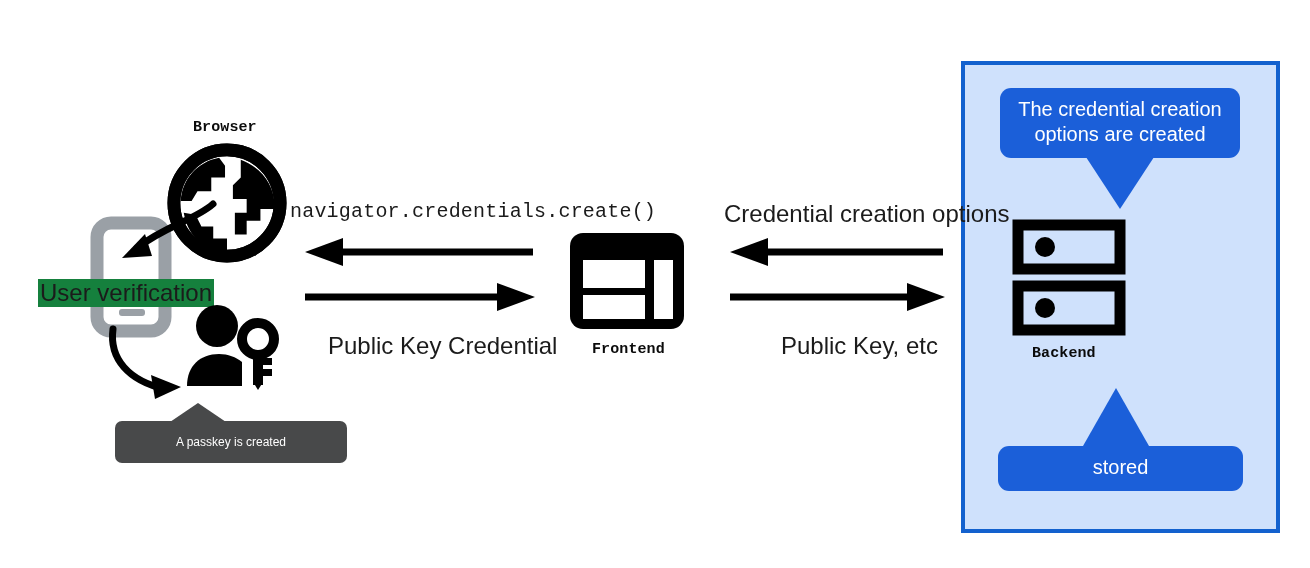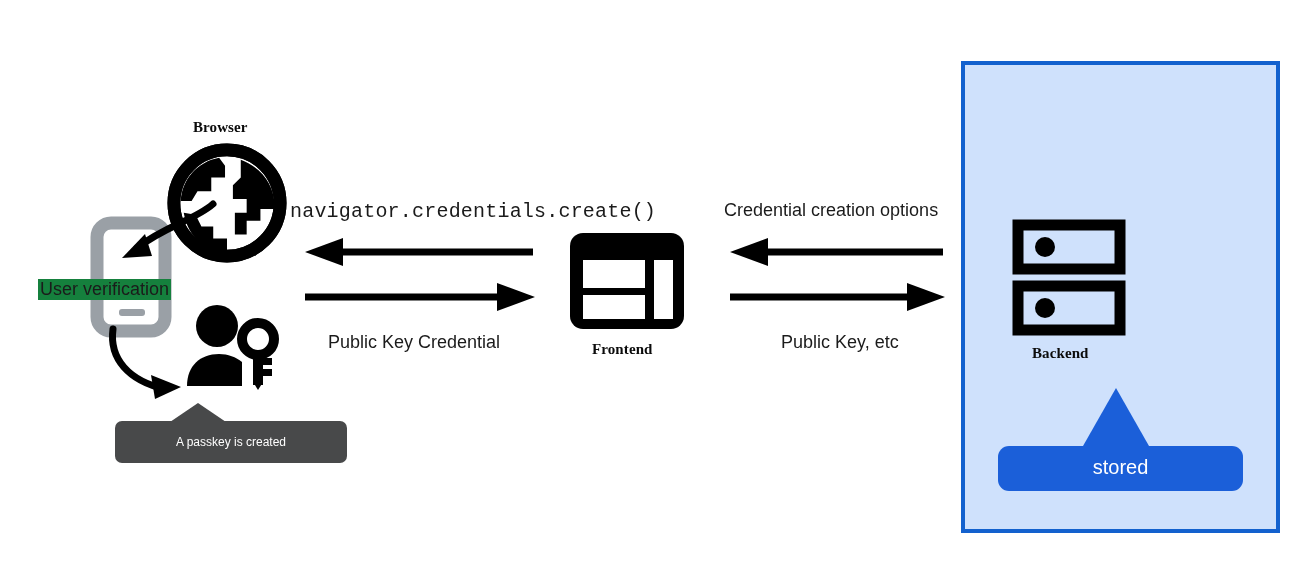--- a/index.html
+++ b/index.html
@@ -15,31 +15,31 @@
     position: relative;
     width: 1310px;
     height: 568px;
     background: #ffffff;
     overflow: hidden;
   }
   .abs { position: absolute; }
 
   
   .lbl-bold {
-    font-family: Liberation Serif, serif;
+    font-family: Liberation Mono, monospace;
     font-weight: bold;
     font-size: 15px;
     color: #0b0b0b;
     letter-spacing: 0.1px;
     white-space: nowrap;
   }
   .lbl-plain {
     font-family: "Liberation Sans", sans-serif;
     font-weight: normal;
-    font-size: 18px;
+    font-size: 24px;
     color: #1b1b1b;
     white-space: nowrap;
     text-align: center;
   }
   .lbl-mono {
     font-family: "Liberation Mono", "DejaVu Sans Mono", monospace;
     font-weight: normal;
     font-size: 20px;
     color: #1b1b1b;
     white-space: nowrap;
@@ -118,20 +118,27 @@
 
   svg { display: block; overflow: visible; }
 </style>
 </head>
 <body>
 
 <div id="canvas">
 
   <div class="abs" id="backend-panel"></div>
 
+  <div class="callout-wrap" style="left:1000px; top:88px;">
+    <div class="callout" style="width:240px;">
+      <div>The credential creation</div>
+      <div>options are created</div>
+    </div>
+    <div class="callout-tail tail-down" style="left:84px; top:66px;"></div>
+  </div>
 
   <div class="abs" style="left:1015px; top:222px;">
     <svg width="108" height="112" viewBox="0 0 108 112">
       <rect x="3" y="3" width="102" height="44" fill="none" stroke="#000000" stroke-width="11"></rect>
       <circle cx="30" cy="25" r="10" fill="#000000"></circle>
       <rect x="3" y="64" width="102" height="44" fill="none" stroke="#000000" stroke-width="11"></rect>
       <circle cx="30" cy="86" r="10" fill="#000000"></circle>
     </svg>
   </div>
 

